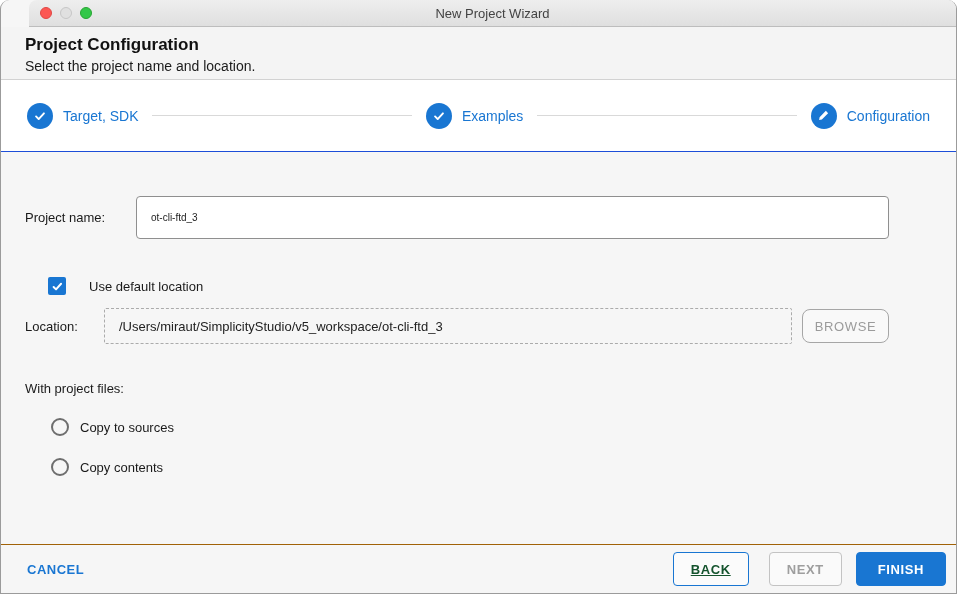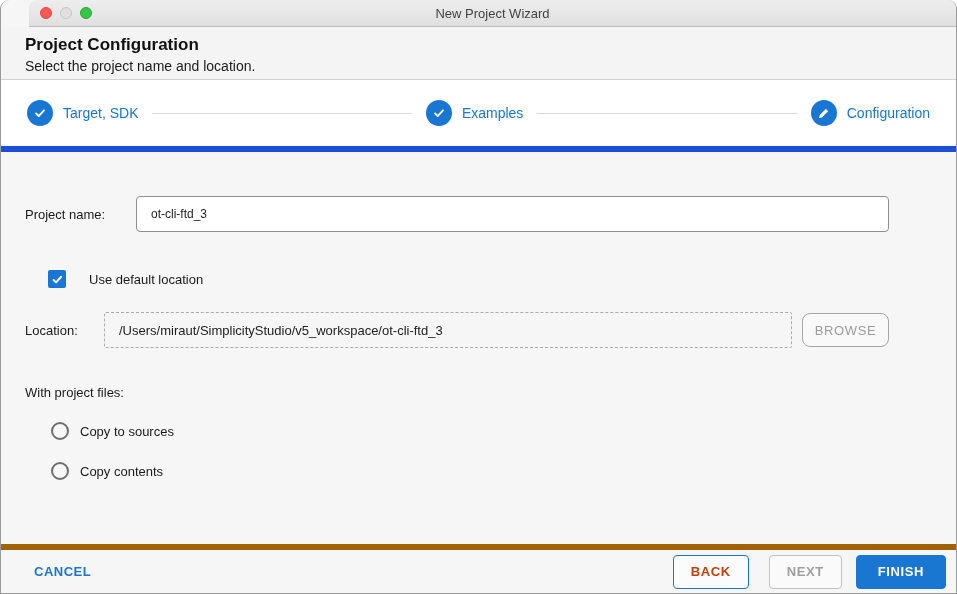--- a/index.html
+++ b/index.html
@@ -30,49 +30,49 @@
   }
   
   .header {
     flex:0 0 53px; background:#f4f4f4; border-bottom:1px solid #d2d2d2;
     box-sizing:border-box; padding:7px 24px 0 24px;
   }
   .header h1 { margin:0; font-size:17px; font-weight:bold; color:#111111; line-height:22px; }
   .header p  { margin:1px 0 0 0; font-size:14px; color:#1b1b1b; line-height:18px; }
   
   .stepper {
-    flex:0 0 72px; background:#ffffff; border-bottom:6px solid #1d4ed8;
+    flex:0 0 72px; background:#ffffff; border-bottom:1px solid #1d4ed8;
     box-sizing:border-box; display:flex; align-items:center; padding:0 26px;
   }
   .step { display:flex; align-items:center; gap:10px; cursor:default; }
   .step-circle {
     width:26px; height:26px; border-radius:50%; background:#1976d2;
     display:flex; align-items:center; justify-content:center; flex:0 0 26px;
   }
   .step-label { color:#1976d2; font-size:14px; white-space:nowrap; }
   .connector { flex:1 1 auto; height:1px; background:#d9d9d9; margin:0 14px; }
   
   .main { flex:1 1 auto; background:#f6f6f6; padding:0 67px 0 24px; box-sizing:border-box; }
   .row { display:flex; align-items:center; }
   .row-name { margin-top:44px; }
   .field-label { font-size:13px; color:#1a1a1a; }
   .lbl-name { width:111px; flex:0 0 111px; }
   .text-input {
-    flex:1 1 auto; height:36px; box-sizing:border-box;
+    flex:1 1 auto; height:43px; box-sizing:border-box;
     background:#ffffff; border:1px solid #8f8f8f; border-radius:4px;
-    font-family:"Liberation Sans", sans-serif; font-size:12px; color:#1d1d1d;
+    font-family:"Liberation Sans", sans-serif; font-size:10px; color:#1d1d1d;
     padding:0 14px; outline:none;
   }
   .row-check { margin-top:38px; margin-left:23px; gap:23px; cursor:default;align-items:center; }
   .checkbox {
     width:18px; height:18px; border-radius:2px; background:#1976d2;
     display:flex; align-items:center; justify-content:center; flex:0 0 18px;
   }
   .check-label { font-size:13px; color:#1a1a1a; }
-  .row-location { margin-top:24px; }
+  .row-location { margin-top:13px; }
   .lbl-location { width:79px; flex:0 0 79px; }
   .disabled-input {
     flex:1 1 auto; height:36px; box-sizing:border-box;
     background:transparent; border:1px dashed #ababab; border-radius:2px;
     font-family:"Liberation Sans", sans-serif; font-size:13px; color:#222222;
     padding:0 14px; outline:none;
   }
   .browse-btn {
     margin-left:10px; height:34px; width:87px; box-sizing:border-box;
     background:#f9f9f9; border:1px solid #a6a6a6; border-radius:8px;
@@ -84,35 +84,35 @@
   .radio {
     width:18px; height:18px; border-radius:50%; box-sizing:border-box;
     border:2px solid #6e6e6e; background:#f6f6f6; flex:0 0 18px;
     display:flex; align-items:center; justify-content:center;
   }
   .radio.selected { border-color:#1976d2; }
   .radio-dot { width:10px; height:10px; border-radius:50%; background:#1976d2; }
   .radio-label { font-size:13px; color:#1a1a1a; }
   
   .footer {
-    flex:0 0 49px; background:#f6f6f6; border-top:6px solid #a16207;
+    flex:0 0 49px; background:#f6f6f6; border-top:1px solid #a16207;
     box-sizing:border-box; display:flex; align-items:center;
-    padding:0 10px 0 33px;
+    padding:0 10px 0 26px;
   }
   .link-btn {
     background:none; border:none; color:#1976d2; font-family:"Liberation Sans", sans-serif;
     font-size:13px; font-weight:bold; letter-spacing:0.5px; padding:0; cursor:pointer;
   }
   .spacer { flex:1 1 auto; }
   .btn {
     height:34px; box-sizing:border-box; border-radius:4px;
     font-family:"Liberation Sans", sans-serif; font-size:13px; font-weight:bold;
     letter-spacing:0.6px; padding:0 17px; cursor:pointer;
   }
-  .btn-back { background:#fbfbfb; border:1px solid #1976d2; color:#c2410c; }
+  .btn-back { background:#fbfbfb; border:1px solid #1976d2; color:#14532d;text-decoration:underline; }
   .btn-next { background:#fafafa; border:1px solid #c3c3c3; color:#9e9e9e; margin-left:20px; }
   .btn-finish { background:#1976d2; border:1px solid #1976d2; color:#ffffff; margin-left:14px; padding:0 21px; }
 </style>
 </head>
 <body>
 
 <div class="window">
 
   <div class="titlebar">
     <div class="traffic">

